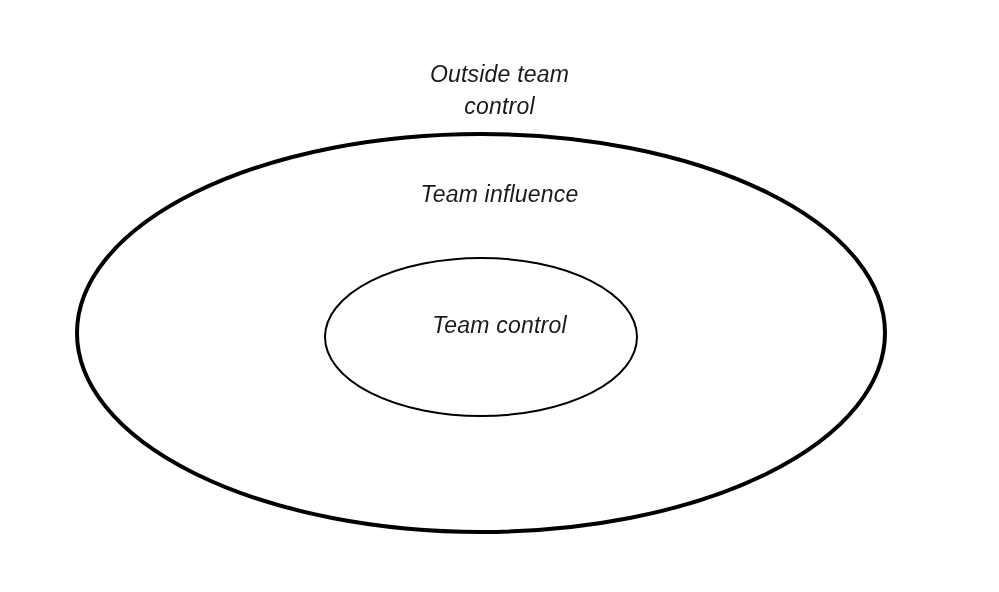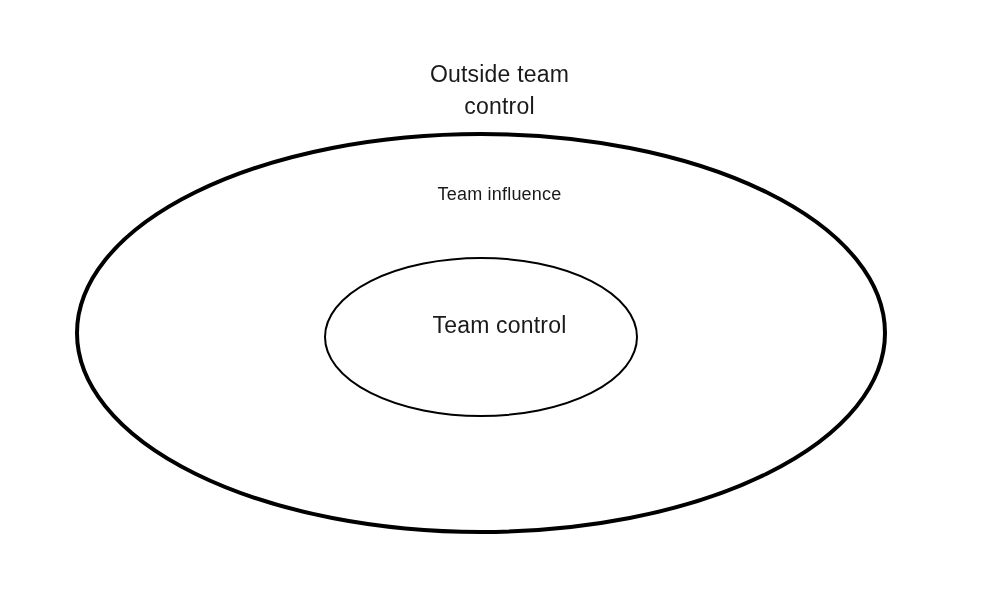--- a/index.html
+++ b/index.html
@@ -10,20 +10,21 @@
   }
   body {
     font-family: "Liberation Sans", sans-serif;
   }
   #canvas {
     position: relative;
     width: 999px;
     height: 592px;
     background: #ffffff;
     overflow: hidden;
+    font-style: italic;
   }
   #diagram-svg {
     position: absolute;
     left: 0;
     top: 0;
     width: 999px;
     height: 592px;
     display: block;
   }
   .label {
@@ -39,21 +40,21 @@
     left: 0;
     width: 999px;
     top: 58px;
     font-size: 23px;
     line-height: 32px;
   }
   #label-team-influence {
     left: 0;
     width: 999px;
     top: 180px;
-    font-size: 18px;
+    font-size: 23px;
     line-height: 28px;
   }
   #label-team-control {
     left: 0;
     width: 999px;
     top: 311px;
     font-size: 23px;
     line-height: 28px;
   }
 </style>

